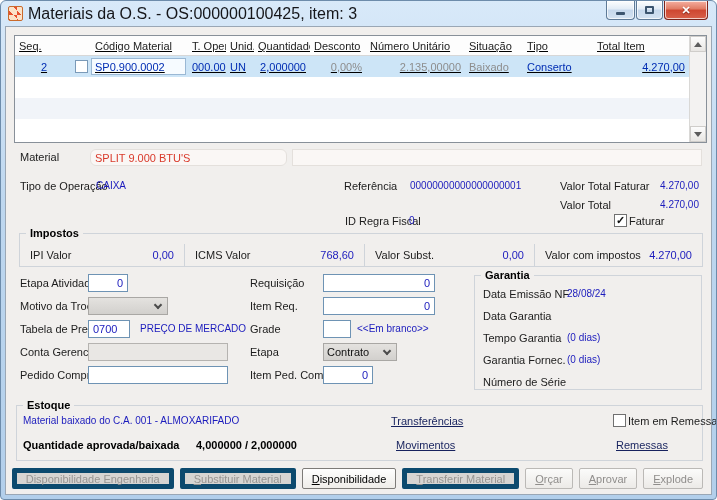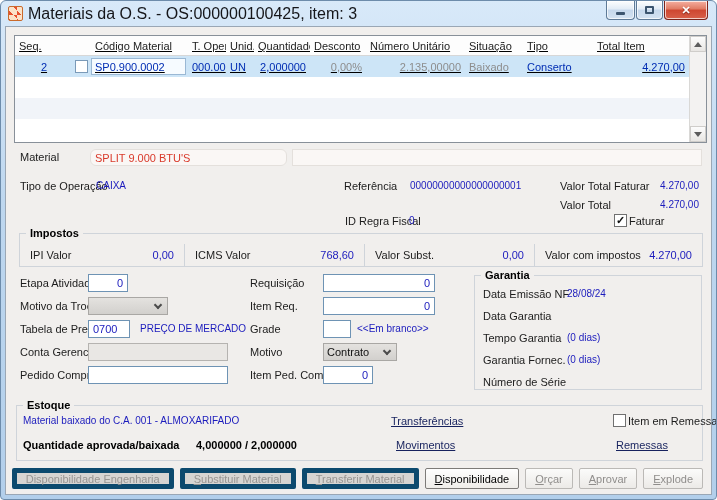--- a/index.html
+++ b/index.html
@@ -227,21 +227,21 @@
     <span class="lbl" style="left:14px; top:342px;">Pedido Compra</span>
     <div class="input" style="left:82px; top:339px; width:140px;"></div>
 
     <span class="lbl" style="left:244px; top:250px;">Requisição</span>
     <div class="input num" style="left:317px; top:247px; width:112px;">0</div>
     <span class="lbl" style="left:244px; top:273px;">Item Req.</span>
     <div class="input num" style="left:317px; top:270px; width:112px;">0</div>
     <span class="lbl" style="left:244px; top:296px;">Grade</span>
     <div class="input" style="left:317px; top:293px; width:28px;"></div>
     <span class="val" style="left:351px; top:296px;">&lt;&lt;Em branco&gt;&gt;</span>
-    <span class="lbl" style="left:244px; top:319px;">Motivo</span>
+    <span class="lbl" style="left:244px; top:319px;">Etapa</span>
     <div class="combo" style="left:317px; top:316px; width:74px;">
       <span>Contrato</span>
       <span class="chev"></span>
     </div>
     <span class="lbl" style="left:244px; top:342px;">Item Ped. Compra</span>
     <div class="input num" style="left:317px; top:339px; width:50px;">0</div>
 
     <div class="gbox" style="left:468px; top:248px; width:228px; height:115px;">
       <span class="gtitle">Garantia</span>
       <span class="lbl" style="left:8px; top:12px;">Data Emissão NF</span>
@@ -264,22 +264,22 @@
       <span class="link" style="left:374px; top:9px;">Transferências</span>
       <span class="link" style="left:379px; top:33px;">Movimentos</span>
       <span class="cb" style="left:596px; top:8px;"></span>
       <span class="lbl" style="left:611px; top:9px;">Item em Remessa</span>
       <span class="link" style="left:599px; top:33px;">Remessas</span>
     </div>
 
     <div class="btnbar">
       <button class="btn b-gray">Disponibilidade Engenharia</button>
       <button class="btn b-gray"><u>S</u>ubstituir Material</button>
+      <button class="btn b-on"><u>D</u>isponibilidade</button>
       <button class="btn b-gray"><u>T</u>ransferir Material</button>
-      <button class="btn b-on"><u>D</u>isponibilidade</button>
       <button class="btn b-light"><u>O</u>rçar</button>
       <button class="btn b-light"><u>A</u>provar</button>
       <button class="btn b-light"><u>E</u>xplode</button>
     </div>
 
   </div>
 </div>
 </div>
 
 </body></html>

